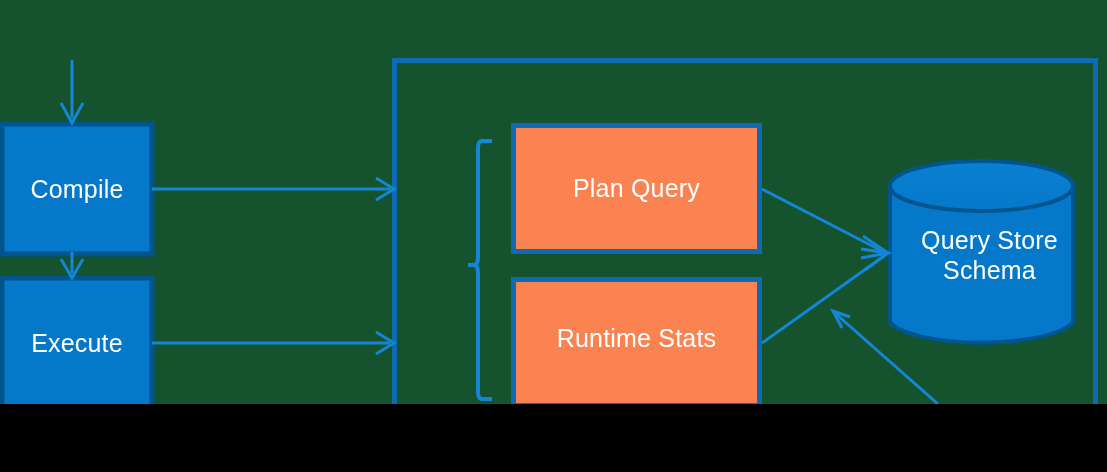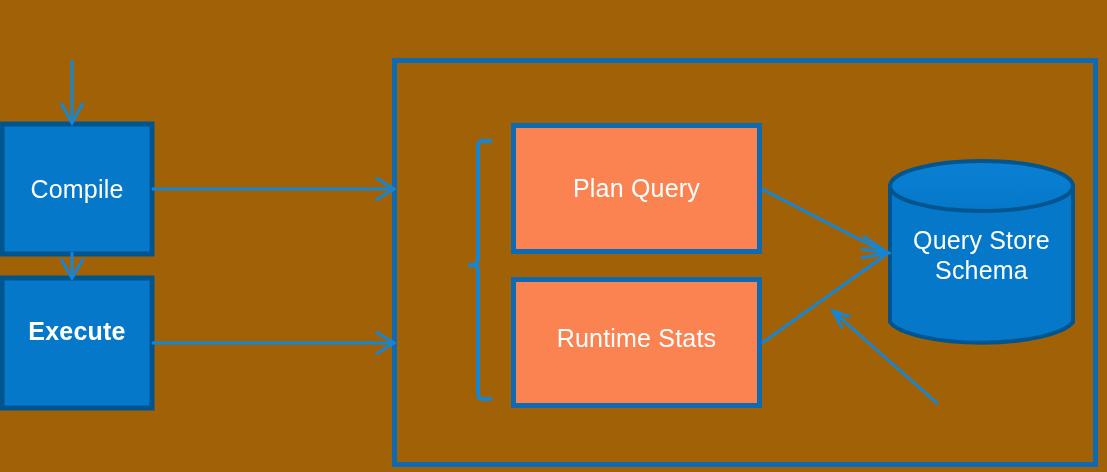--- a/index.html
+++ b/index.html
@@ -4,22 +4,22 @@
 <title>Query Store Architecture Diagram</title>
 <style>
   html, body {
     margin: 0;
     padding: 0;
     background: #000000;
   }
   #canvas {
     position: relative;
     width: 1107px;
-    height: 472px;
-    background: #a16207;
+    height: 404px;
+    background: #14532d;
     overflow: hidden;
     font-family: "Liberation Sans", sans-serif;
   }
   #svg-layer {
     position: absolute;
     left: 0;
     top: 0;
     width: 1107px;
     height: 472px;
   }
@@ -32,24 +32,24 @@
     color: #FFFFFF;
     font-family: "Liberation Sans", sans-serif;
     font-size: 25px;
     font-weight: 400;
     line-height: 1.22;
     letter-spacing: 0.2px;
     pointer-events: none;
     white-space: pre-line;
   }
   #label-compile   { left: 2px;   top: 124px; width: 150px; height: 130px; }
-  #label-execute   { left: 2px;   top: 266px; width: 150px; height: 130px; font-weight: bold; }
+  #label-execute   { left: 2px;   top: 278px; width: 150px; height: 130px; }
   #label-planstore { left: 511px; top: 123px; width: 251px; height: 131px; }
   #label-runtime   { left: 511px; top: 273px; width: 251px; height: 131px; }
-  #label-cylinder  { left: 888px; top: 175px; width: 187px; height: 160px; }
+  #label-cylinder  { left: 888px; top: 175px; width: 187px; height: 160px; padding-left: 8px; }
 </style>
 </head>
 <body>
 
 <div id="canvas">
 
   <svg id="svg-layer" viewBox="0 0 1107 472" xmlns="http://www.w3.org/2000/svg">
     <defs>
       <linearGradient id="cyl-top-grad" x1="0" y1="0" x2="0" y2="1">
         <stop offset="0%" stop-color="#0B80D2"></stop>

